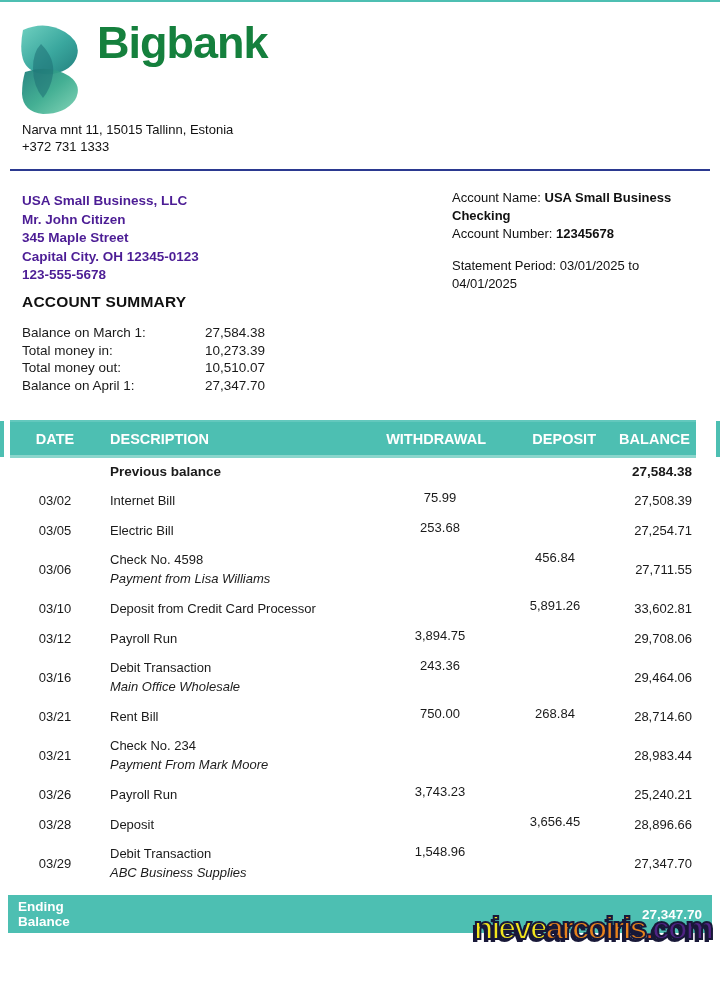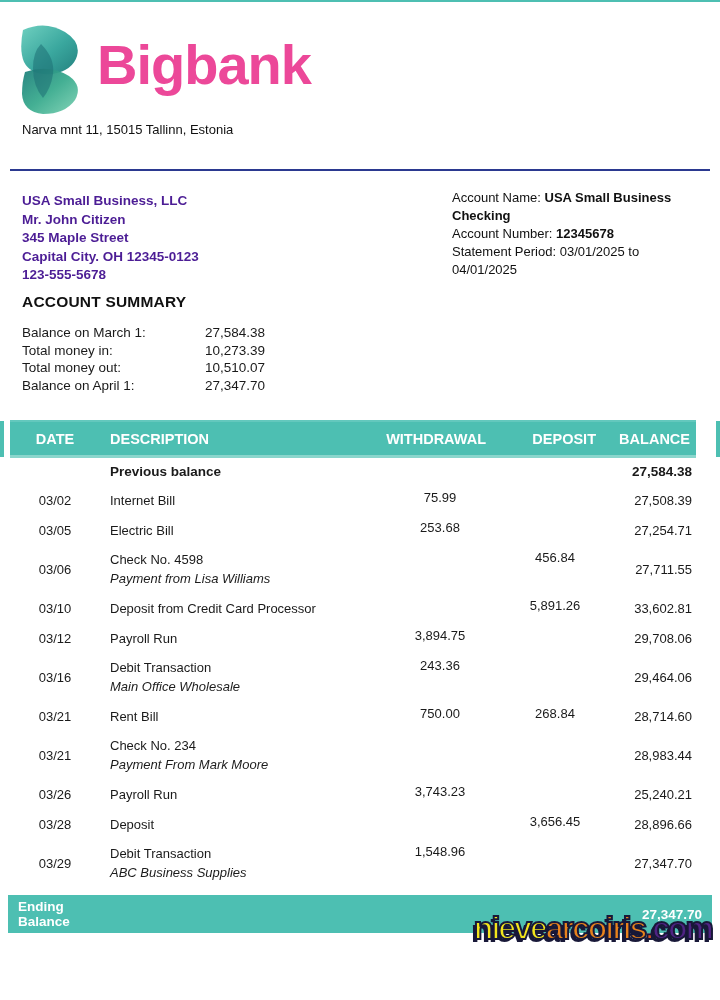--- a/index.html
+++ b/index.html
@@ -9,32 +9,32 @@
   .page { position:absolute; inset:0; background:#fff; }
 
   
   .top-strip { position:absolute; top:0; left:0; width:720px; height:2px; background:#4dbfb2; }
   .sliver { position:absolute; background:#4dbfb2; }
   .sliver-left  { top:421px; left:0; width:4px; height:36px; }
   .sliver-right { top:421px; left:716px; width:4px; height:36px; }
 
   
   .logo-mark { position:absolute; left:15px; top:24px; width:68px; height:92px; }
-  .brand-name { position:absolute; left:97px; top:37px; font-size:56px; font-weight:700;
-                letter-spacing:-1px; color:#ec4899; line-height:1; }
+  .brand-name { position:absolute; left:97px; top:20px; font-size:45px; font-weight:700;
+                letter-spacing:-1px; color:#15803d; line-height:1; }
   .address { position:absolute; left:22px; top:121px; font-size:13px; line-height:17px; color:#111; }
   .divider { position:absolute; left:10px; top:169px; width:700px; height:2px; background:#2b3990; }
 
   
   .customer { position:absolute; left:22px; top:192px; font-size:13.5px; font-weight:700;
               line-height:18.5px; color:#4c1d95; }
   .acct { position:absolute; left:452px; top:189px; width:230px; font-size:13px;
           line-height:18px; color:#111; }
   .acct b { font-weight:700; }
-  .acct .period { }
+  .acct .period { margin-top:14px; }
 
   
   .summary-title { position:absolute; left:22px; top:293px; font-size:15.5px; font-weight:700;
                    letter-spacing:.2px; color:#111; }
   .summary { position:absolute; left:22px; top:324px; font-size:13.5px; line-height:17.5px; }
   .summary .srow { display:grid; grid-template-columns:183px auto; }
 
   
   .table { position:absolute; left:10px; top:420px; width:700px; font-size:13px; }
   .thead { display:grid; grid-template-columns:90px 1fr 120px 110px 100px;
@@ -89,20 +89,21 @@
         </linearGradient>
       </defs>
       <path d="M8 6 Q30 -4 50 8 Q66 18 62 32 Q58 46 38 50 Q16 52 9 38 Q4 26 8 6 Z" fill="url(#lgTop)"></path>
       <path d="M10 48 Q34 40 54 52 Q68 62 60 76 Q50 90 28 90 Q8 88 7 70 Q7 58 10 48 Z" fill="url(#lgBot)" opacity="0.95"></path>
       <path d="M26 20 Q40 34 38 50 Q36 64 28 74 Q18 62 18 44 Q18 28 26 20 Z" fill="#1d6f74" opacity="0.55"></path>
     </svg>
   </div>
   <div class="brand-name">Bigbank</div>
   <div class="address">
     <div>Narva mnt 11, 15015 Tallinn, Estonia</div>
+    <div>+372 731 1333</div>
   </div>
   <div class="divider"></div>
 
   <div class="customer" id="customer-block">
       <div>USA Small Business, LLC</div>
       <div>Mr. John Citizen</div>
       <div>345 Maple Street</div>
       <div>Capital City. OH 12345-0123</div>
       <div>123-555-5678</div>
     </div>

